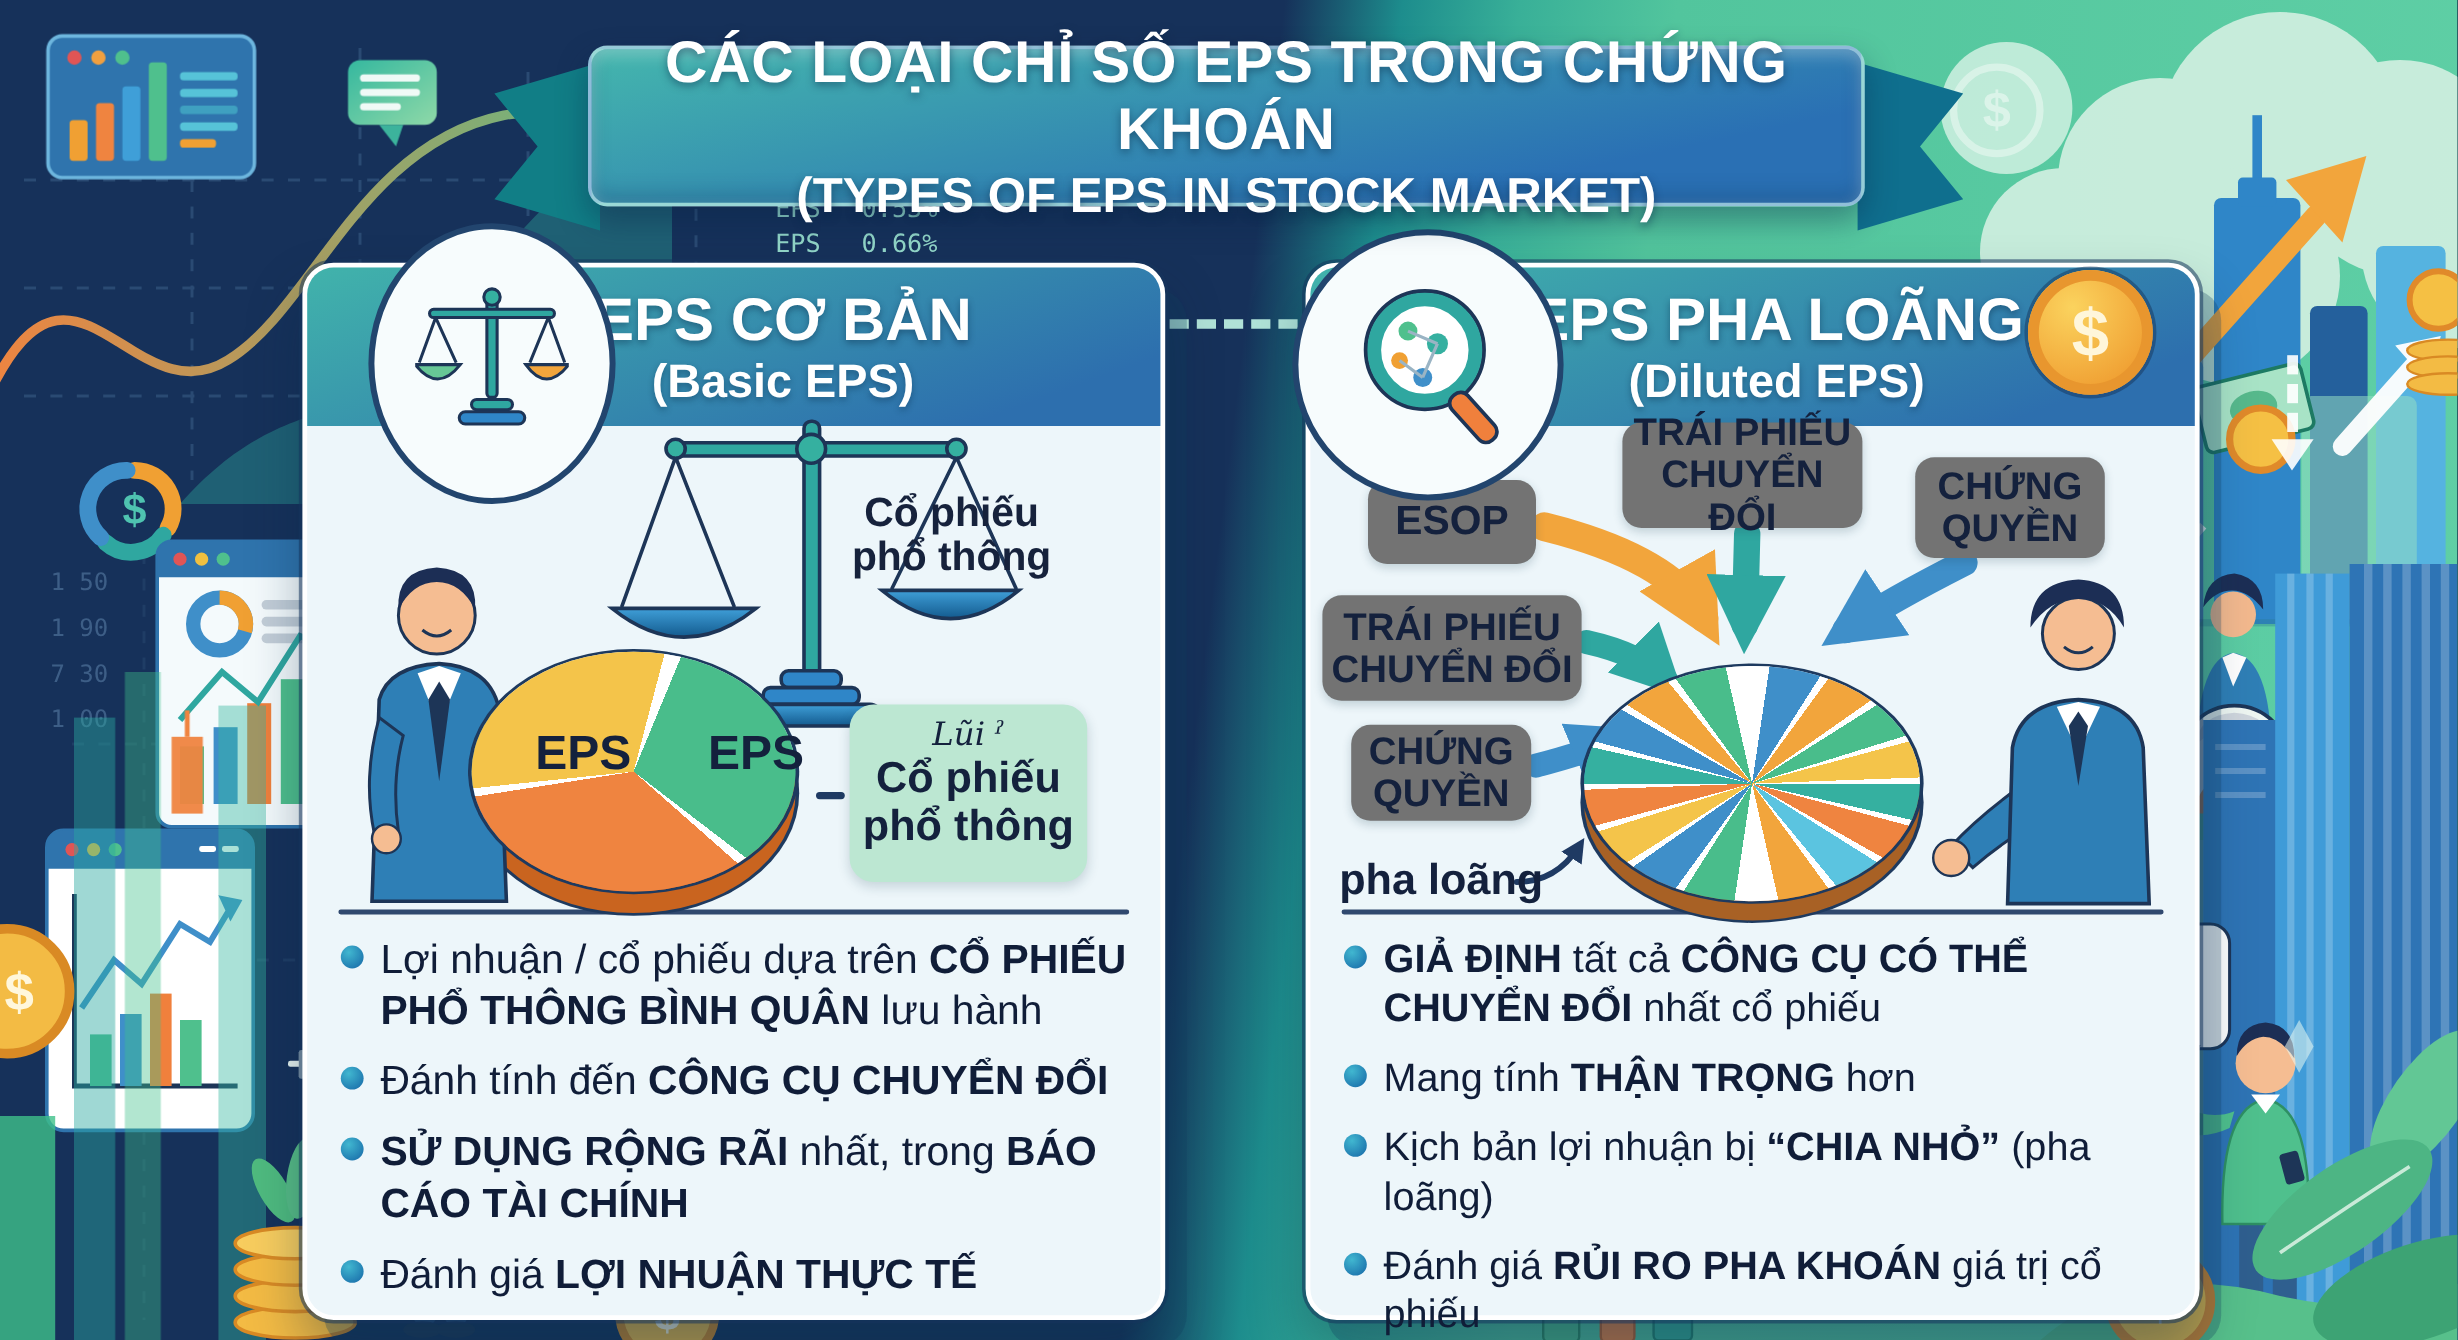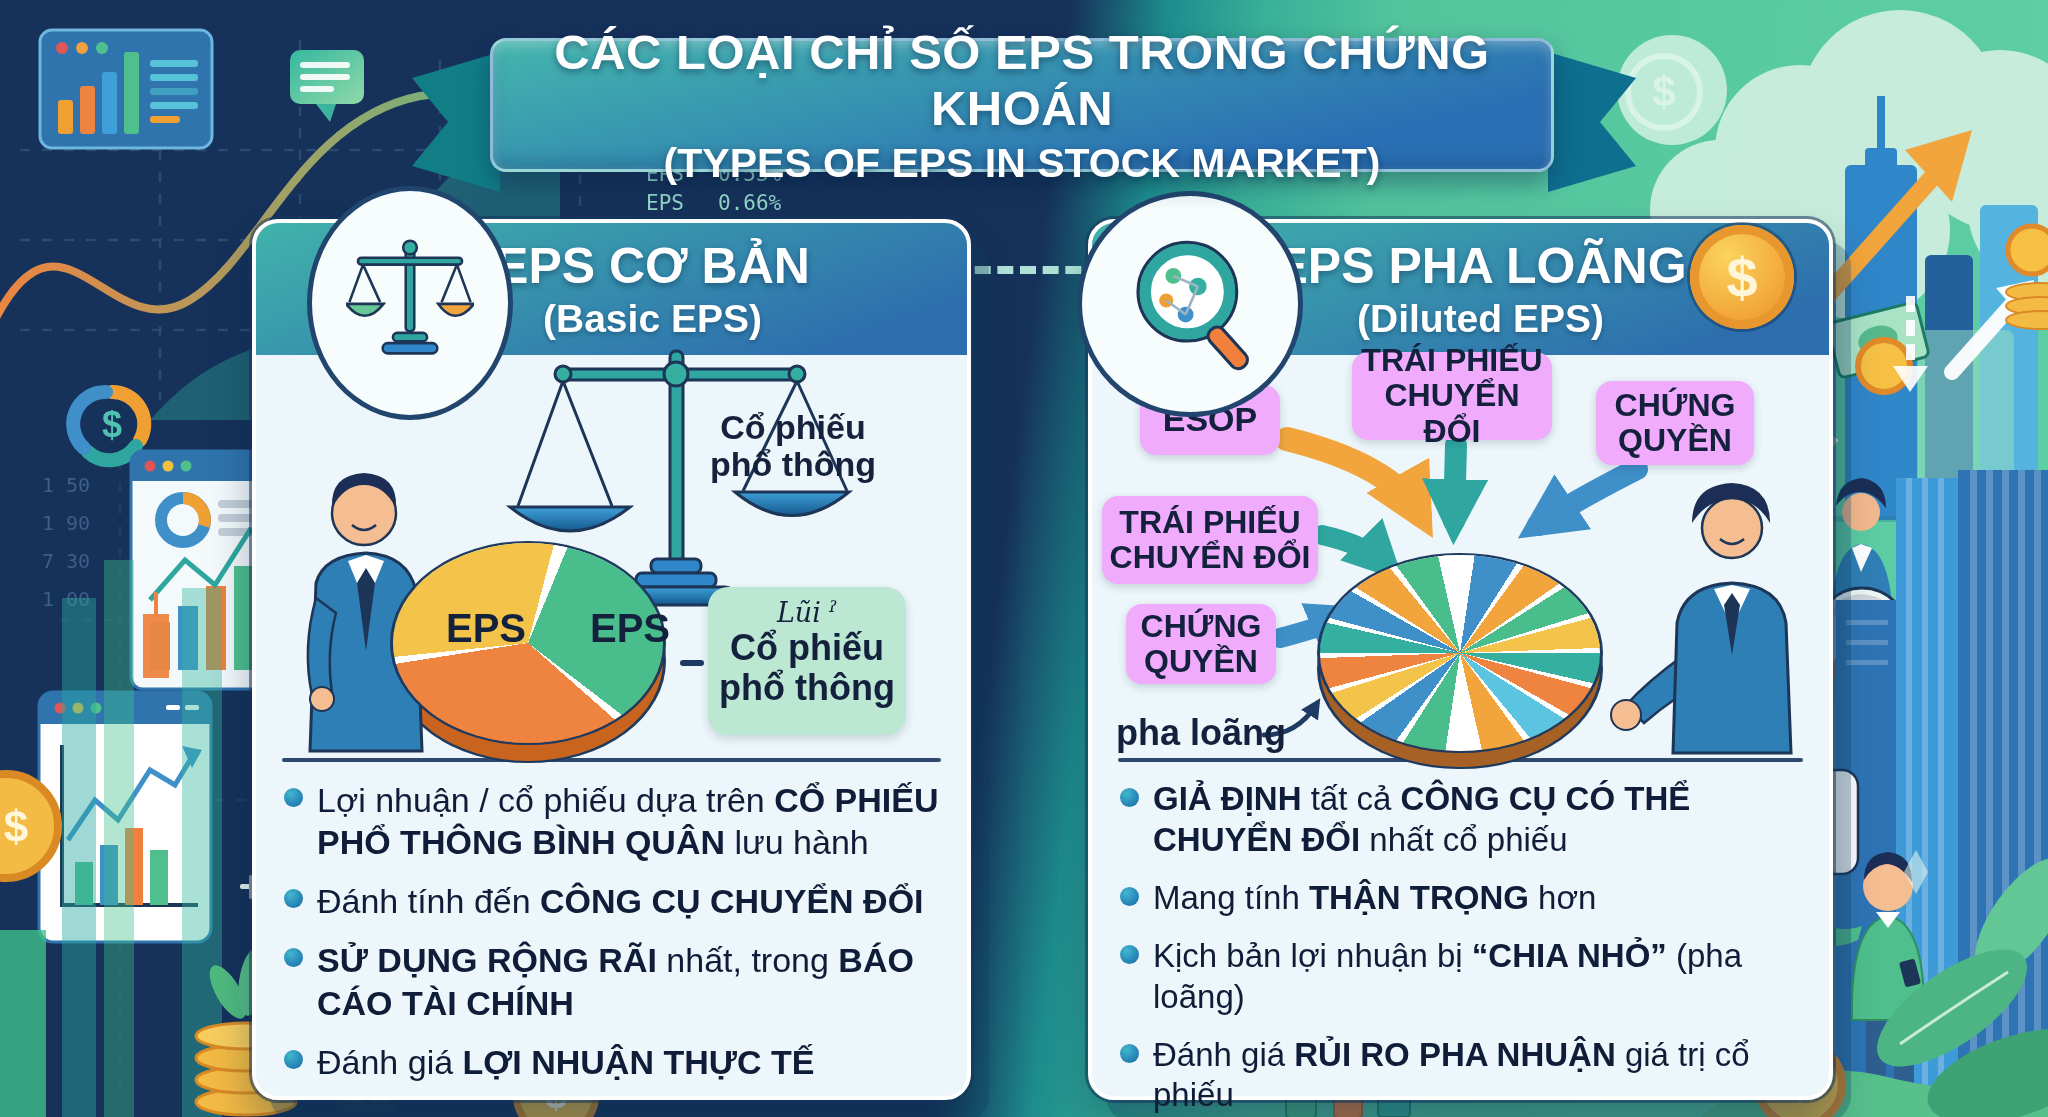--- a/index.html
+++ b/index.html
@@ -65,24 +65,24 @@
   .note-line{font-size:36px;font-weight:800;line-height:1.12;}
   #note-dash{position:absolute;left:424px;top:437px;width:24px;height:6px;background:#1f3a63;z-index:3;border-radius:3px;}
   .divider{position:absolute;left:26px;right:26px;top:535px;height:4px;background:#1f3a63;border-radius:2px;opacity:.92;}
   .bullets{position:absolute;left:28px;right:14px;top:556px;display:flex;flex-direction:column;gap:17px;z-index:2;}
   .bullet{display:flex;}
   .dot{flex:none;width:19px;height:19px;border-radius:50%;margin:9px 14px 0 0;
     background:radial-gradient(circle at 35% 30%,#41b7d0,#1566a6);}
   .btxt{font-size:34px;color:#101d38;line-height:1.24;}
   #card-right .btxt{font-size:33px;}
   .b{font-weight:800;}
-  .flow-box{position:absolute;background:#f0abfc;border-radius:16px;display:flex;align-items:center;justify-content:center;
+  .flow-box{position:absolute;background:#737373;border-radius:16px;display:flex;align-items:center;justify-content:center;
     text-align:center;font-weight:800;color:#14213d;white-space:pre-line;z-index:3;font-size:32px;line-height:1.1;
     box-shadow:0 3px 8px rgba(20,60,80,.2);}
-  #fb-esop{left:48px;top:162px;width:140px;height:70px;font-size:34px;}
+  #fb-esop{left:48px;top:177px;width:140px;height:70px;font-size:34px;}
   #fb-bond-top{left:260px;top:129px;width:200px;height:88px;}
   #fb-warrant-top{left:504px;top:158px;width:158px;height:84px;}
   #fb-bond-mid{left:10px;top:273px;width:216px;height:88px;}
   #fb-warrant-low{left:34px;top:381px;width:150px;height:80px;}
   .dilute-label{position:absolute;left:24px;top:489px;width:170px;text-align:center;font-size:36px;font-weight:800;color:#14213d;z-index:3;}
 </style>
 </head>
 <body>
 
 <div id="stage">
@@ -579,18 +579,18 @@
         <div class="bullet">
           <span class="dot"></span>
           <span class="btxt"><span>Mang tính </span><span class="b">THẬN TRỌNG</span><span> hơn</span></span>
         </div>
         <div class="bullet">
           <span class="dot"></span>
           <span class="btxt"><span>Kịch bản lợi nhuận bị </span><span class="b">“CHIA NHỎ”</span><span> (pha loãng)</span></span>
         </div>
         <div class="bullet">
           <span class="dot"></span>
-          <span class="btxt"><span>Đánh giá </span><span class="b">RỦI RO PHA NHUẬN</span><span> giá trị cổ phiếu</span></span>
+          <span class="btxt"><span>Đánh giá </span><span class="b">RỦI RO PHA KHOÁN</span><span> giá trị cổ phiếu</span></span>
         </div>
       </div>
   </div>
 
 </div>
 
 </body></html>

